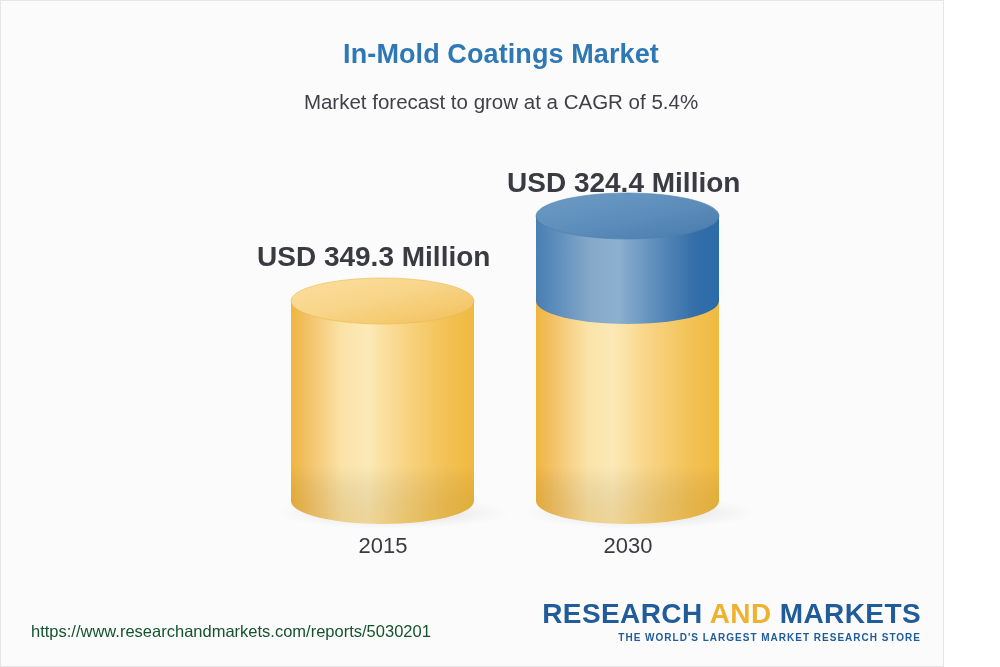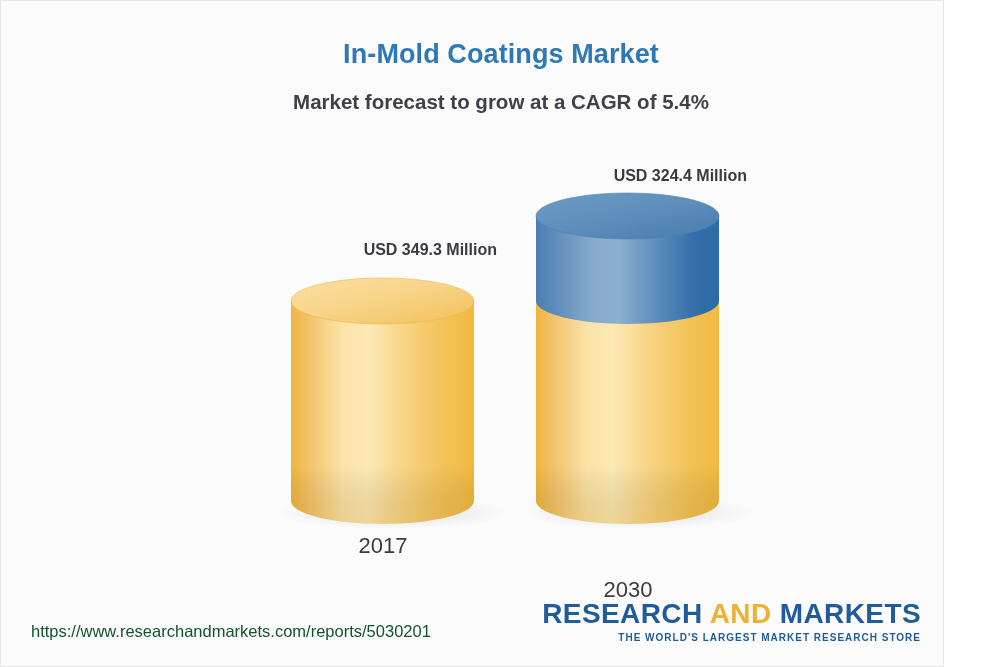--- a/index.html
+++ b/index.html
@@ -32,39 +32,39 @@
     color: #2e78b5;
     letter-spacing: 0.1px;
   }
   #subtitle {
     position: absolute;
     left: 0;
     top: 89px;
     width: 1000px;
     text-align: center;
     font-size: 20.5px;
-    font-weight: bold;
+    font-weight: normal;
     color: #414048;
   }
 
   
   #plot {
     position: absolute;
     left: 0;
     top: 0;
     width: 1000px;
     height: 600px;
   }
 
   .value-label {
     position: absolute;
-    font-size: 16px;
+    font-size: 28px;
     font-weight: bold;
     color: #3a3a42;
-    text-align: right;
+    text-align: left;
     white-space: nowrap;
   }
   .cat-label {
     position: absolute;
     font-size: 22px;
     font-weight: normal;
     color: #3a3a42;
     text-align: center;
     white-space: nowrap;
   }
@@ -180,23 +180,23 @@
         <path d="M535,215 L535,300 A91.5,23 0 0 0 718,300 L718,215 Z" fill="url(#gradBlueBody)"></path>
 
         <ellipse cx="626.5" cy="215" rx="91.5" ry="23" fill="url(#gradBlueTop)" stroke="#4c7fb0" stroke-width="0.6"></ellipse>
       </g>
     </svg>
 
     <div class="value-label" style="left:256px; top:240px; width:240px;">USD 349.3 Million</div>
 
     <div class="value-label" style="left:506px; top:166px; width:240px;">USD 324.4 Million</div>
 
-    <div class="cat-label" style="left:282px; top:532px; width:200px;">2017</div>
-
-    <div class="cat-label" style="left:527px; top:532px; width:200px;margin-top:44px;">2030</div>
+    <div class="cat-label" style="left:282px; top:532px; width:200px;">2015</div>
+
+    <div class="cat-label" style="left:527px; top:532px; width:200px;">2030</div>
 
   </div>
 
   <div id="footer-url">https://www.researchandmarkets.com/reports/5030201</div>
 
   <div id="logo">
     <div id="logo-main"><span class="lm-blue">RESEARCH </span><span class="lm-gold">AND </span><span class="lm-blue">MARKETS</span></div>
     <div id="logo-tag">THE WORLD'S LARGEST MARKET RESEARCH STORE</div>
   </div>
 

